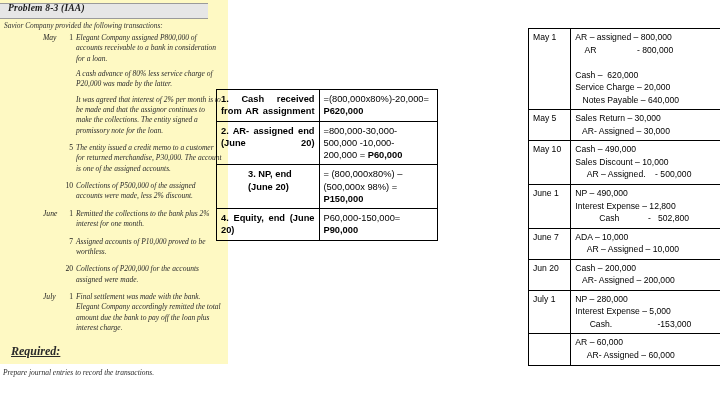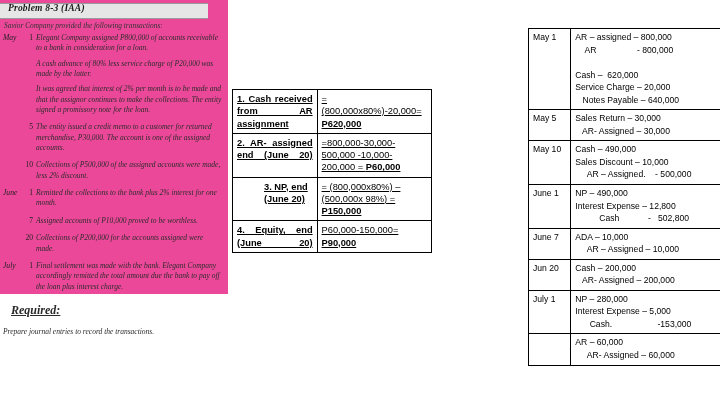--- a/index.html
+++ b/index.html
@@ -14,22 +14,22 @@
     overflow: hidden;
     position: relative;
   }
 
   
   .scan {
     position: absolute;
     left: 0;
     top: 0;
     width: 228px;
-    height: 294px;
-    background: #ec4899;
+    height: 364px;
+    background: #fef9c3;
     font-family: "Liberation Serif", serif;
     color: #2b2b2b;
   }
   .scan-title-bar {
     position: absolute;
     left: 0;
     top: 3px;
     width: 208px;
     height: 14px;
     background: #e6e6e6;
@@ -57,20 +57,21 @@
   .scan-body {
     position: absolute;
     left: 0;
     top: 33px;
     width: 228px;
   }
   .srow {
     position: relative;
     display: flex;
     margin-bottom: 2px;
+    margin-left: 40px;
   }
   .smonth {
     width: 22px;
     flex: 0 0 22px;
     font-size: 7.6px;
     font-style: italic;
     padding-left: 3px;
     box-sizing: border-box;
     color: #222;
   }
@@ -103,26 +104,25 @@
   .reqtext {
     font-size: 7.5px;
     font-style: italic;
     padding-left: 3px;
     margin-top: 9px;
   }
 
   
   .mid-table {
     position: absolute;
-    left: 232px;
+    left: 216px;
     top: 89px;
-    width: 200px;
+    width: 222px;
     border-collapse: collapse;
     font-size: 9.3px;
-    text-decoration: underline;
   }
   .mid-table td {
     border: 1px solid #000;
     padding: 3px 4px;
     vertical-align: top;
     line-height: 1.32;
   }
   .mid-label {
     width: 104px;
     font-weight: bold;

